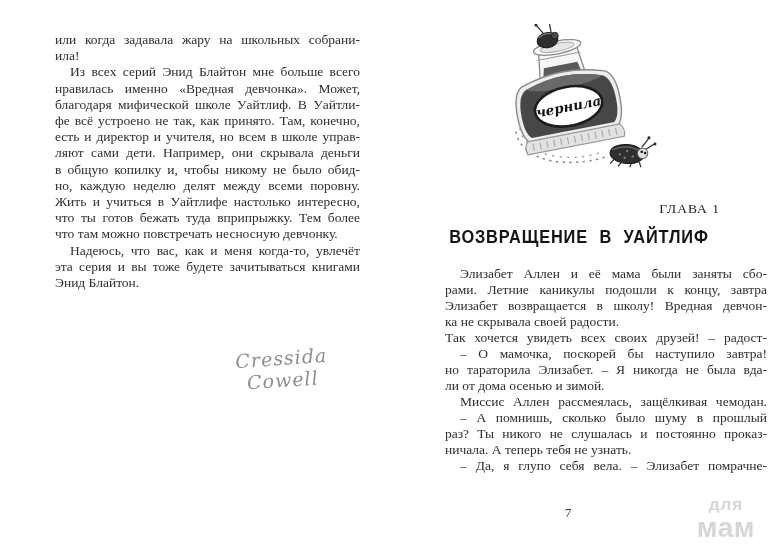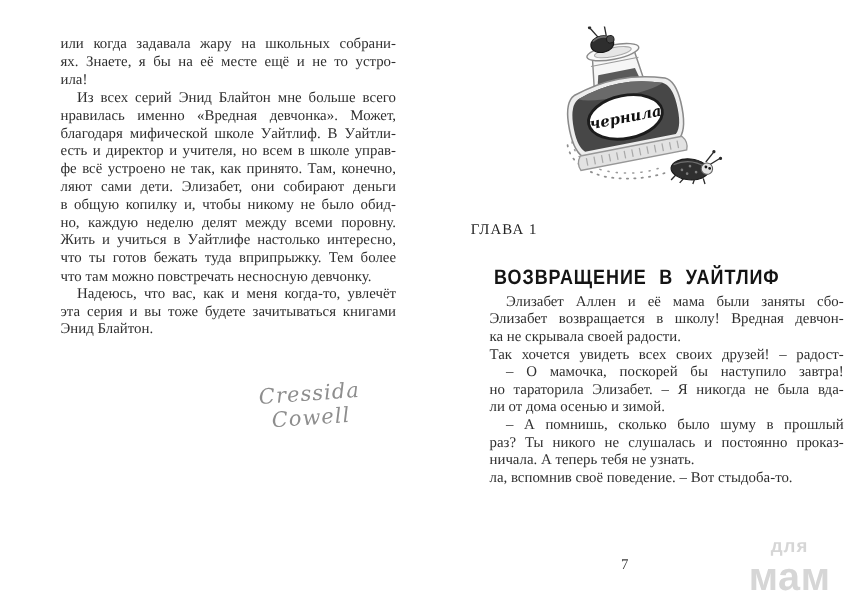--- a/index.html
+++ b/index.html
@@ -13,56 +13,55 @@
   #right-text{left:428px;top:266px;width:322px;line-height:16px;}
   .line{text-align:justify;text-align-last:justify;white-space:normal;}
   .line.end{text-align-last:left;font-family:Liberation Serif, serif;}
   .line.indent{text-indent:15px;}
   .signature{
     position:absolute;left:198px;top:347px;width:168px;text-align:center;
     font-family:"DejaVu Serif",serif;font-style:italic;font-size:19px;
     color:#8e8e8e;transform:rotate(-4deg);letter-spacing:1px;
   }
   .chapter{
-    position:absolute;left:428px;top:201px;width:292px;text-align:left;
+    position:absolute;left:428px;top:201px;width:292px;text-align:right;
     font-size:13.5px;letter-spacing:1px;color:#232323;
   }
-  .title{position:absolute;left:428px;top:242px;width:292px;text-align:center;}
+  .title{position:absolute;left:428px;top:226px;width:292px;text-align:center;}
   .title .t-inner{
     display:inline-block;font-family:"Liberation Sans",sans-serif;font-weight:bold;
     font-size:19px;letter-spacing:1px;word-spacing:7px;transform:scaleX(0.86);
     transform-origin:center;color:#141414;white-space:nowrap;
   }
   .pagenum{
     position:absolute;left:428px;top:505px;width:280px;text-align:center;
     font-size:13.5px;color:#3a3a3a;
   }
   .illustration{position:absolute;left:492px;top:24px;width:172px;height:154px;}
   .watermark{
     position:absolute;right:15px;bottom:8px;text-align:center;line-height:1;
     font-family:"Liberation Sans",sans-serif;font-weight:bold;color:#d6d6d6;
     user-select:none;
   }
   .wm1{font-size:17px;letter-spacing:1px;}
-  .wm2{font-size:36px;margin-top:1px;letter-spacing:0.5px;}
+  .wm2{font-size:28px;margin-top:1px;letter-spacing:0.5px;}
 </style>
 </head>
 <body>
 
 <div class="page" style="left:0;width:385px;">
   <div class="textblock" id="left-text">
       <div class="line">или когда задавала жару на школьных собрани-</div>
-      <div class="line">ях. Знаете, я бы на её месте ещё и не то устро-</div>
       <div class="line end">ила!</div>
       <div class="line indent">Из всех серий Энид Блайтон мне больше всего</div>
       <div class="line">нравилась именно «Вредная девчонка». Может,</div>
       <div class="line">благодаря мифической школе Уайтлиф. В Уайтли-</div>
+      <div class="line">фе всё устроено не так, как принято. Там, конечно,</div>
       <div class="line">есть и директор и учителя, но всем в школе управ-</div>
-      <div class="line">фе всё устроено не так, как принято. Там, конечно,</div>
-      <div class="line">ляют сами дети. Элизабет, они собирают деньги</div>
+      <div class="line">ляют сами дети. Например, они скрывала деньги</div>
       <div class="line">в общую копилку и, чтобы никому не было обид-</div>
       <div class="line">но, каждую неделю делят между всеми поровну.</div>
       <div class="line">Жить и учиться в Уайтлифе настолько интересно,</div>
       <div class="line">что ты готов бежать туда вприпрыжку. Тем более</div>
       <div class="line end">что там можно повстречать несносную девчонку.</div>
       <div class="line indent">Надеюсь, что вас, как и меня когда-то, увлечёт</div>
       <div class="line">эта серия и вы тоже будете зачитываться книгами</div>
       <div class="line end">Энид Блайтон.</div>
     </div>
   <div class="signature">Cressida Cowell</div>
@@ -143,30 +142,32 @@
         <circle cx="18" cy="-2.5" r="1.3" fill="#161616"></circle>
       </g>
     </svg>
   </div>
   <div class="chapter" style="left:43px;">ГЛАВА 1</div>
   <div class="title" style="left:43px;">
     <span class="t-inner">ВОЗВРАЩЕНИЕ В УАЙТЛИФ</span>
   </div>
   <div class="textblock" id="right-text" style="left:43px;margin-left:17px;">
       <div class="line indent">Элизабет Аллен и её мама были заняты сбо-</div>
+      <div class="line">рами. Летние каникулы подошли к концу, завтра</div>
       <div class="line">Элизабет возвращается в школу! Вредная девчон-</div>
       <div class="line end">ка не скрывала своей радости.</div>
       <div class="line">Так хочется увидеть всех своих друзей! – радост-</div>
       <div class="line indent">– О мамочка, поскорей бы наступило завтра!</div>
       <div class="line">но тараторила Элизабет. – Я никогда не была вда-</div>
       <div class="line end">ли от дома осенью и зимой.</div>
+      <div class="line indent">Миссис Аллен рассмеялась, защёлкивая чемодан.</div>
       <div class="line indent">– А помнишь, сколько было шуму в прошлый</div>
       <div class="line">раз? Ты никого не слушалась и постоянно проказ-</div>
       <div class="line end">ничала. А теперь тебя не узнать.</div>
-      <div class="line end">ла, вспомнив своё поведение. – Вот стыдоба-то.</div>
+      <div class="line indent">– Да, я глупо себя вела. – Элизабет помрачне-</div>
     </div>
   <div class="pagenum" style="left:43px;">7</div>
 </div>
 
 <div class="watermark">
   <div class="wm1">для</div>
   <div class="wm2">мам</div>
 </div>
 
 </body></html>

